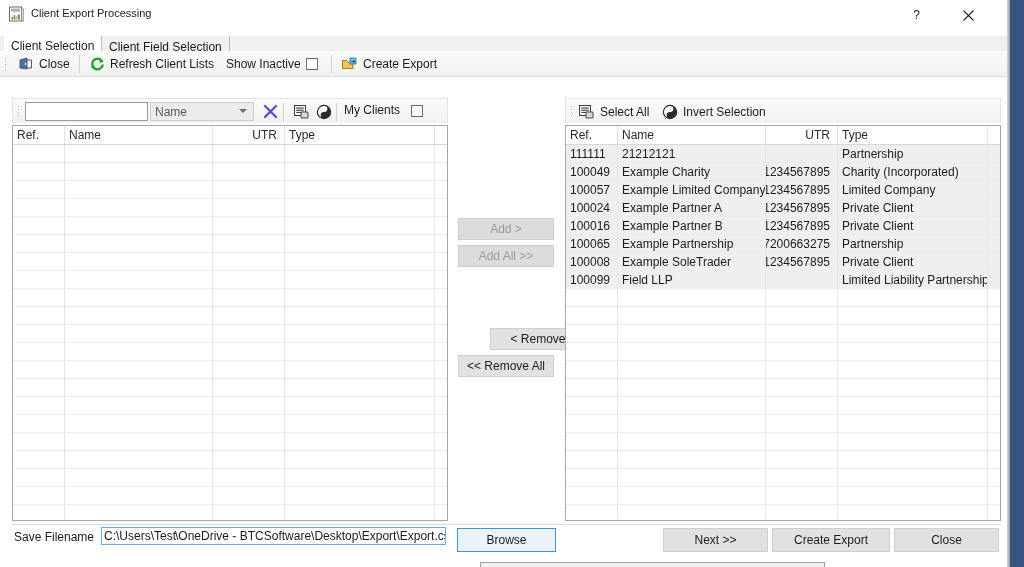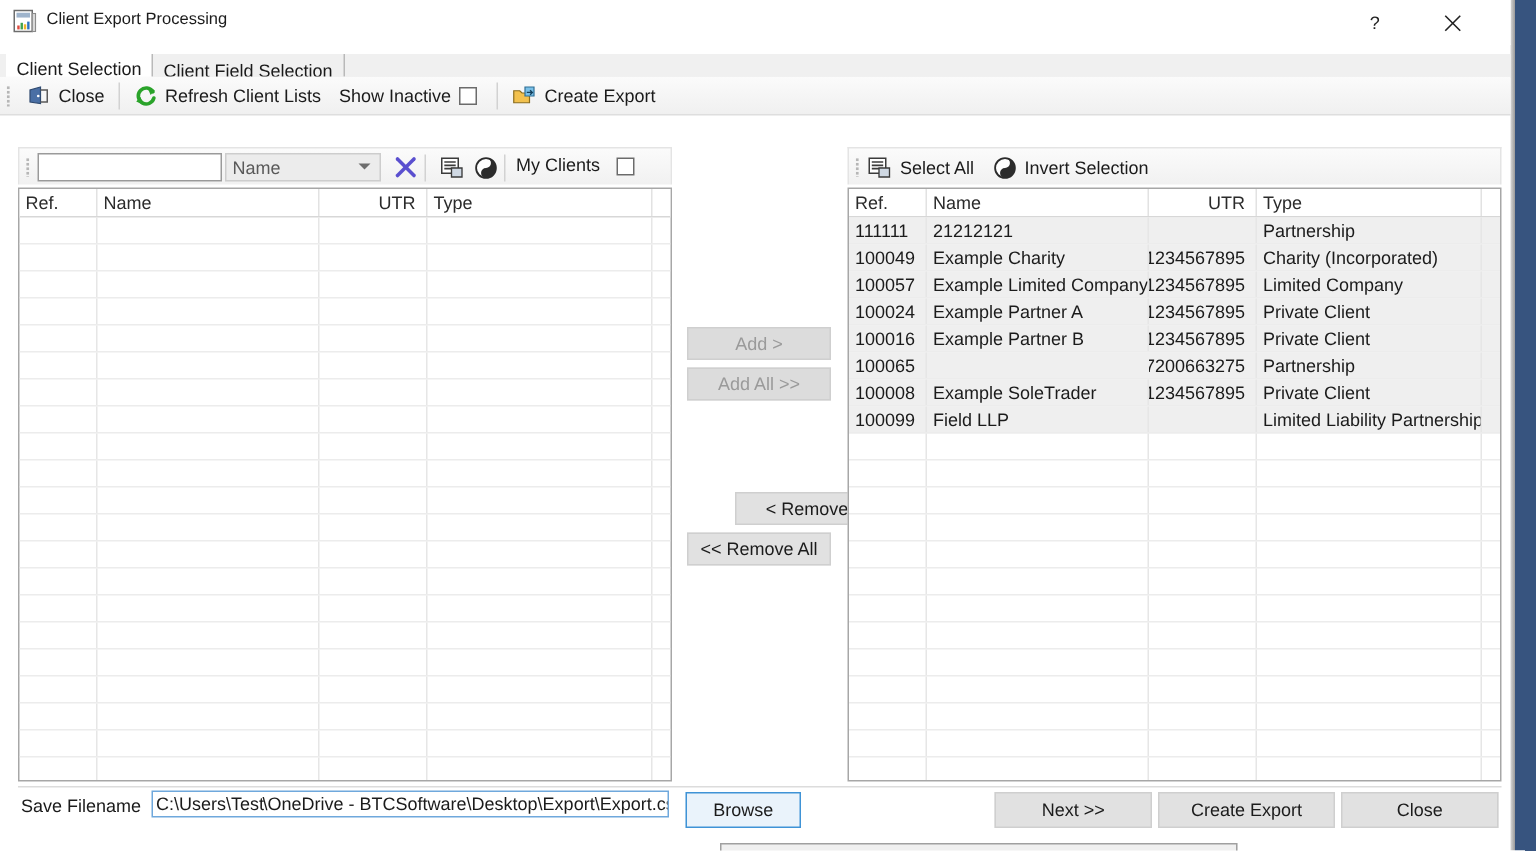--- a/index.html
+++ b/index.html
@@ -693,20 +693,21 @@
           </div>
           <div class="grow sel">
             <div class="gc col-ref">100016</div>
             <div class="gc col-name">Example Partner B</div>
             <div class="gc col-utr num">1234567895</div>
             <div class="gc col-type">Private Client</div>
             <div class="gc col-tail"></div>
           </div>
           <div class="grow sel">
             <div class="gc col-ref">100065</div>
+            <div class="gc col-name">Example Partnership</div>
             <div class="gc col-utr num">7200663275</div>
             <div class="gc col-type">Partnership</div>
             <div class="gc col-tail"></div>
           </div>
           <div class="grow sel">
             <div class="gc col-ref">100008</div>
             <div class="gc col-name">Example SoleTrader</div>
             <div class="gc col-utr num">1234567895</div>
             <div class="gc col-type">Private Client</div>
             <div class="gc col-tail"></div>
@@ -816,21 +817,21 @@
   <div class="bottom-sep"></div>
 
   <div class="savelabel">Save Filename</div>
 
   <div class="savefield">
     <span>C:\Users\Test</span>
       <span class="caret-bar"></span>
       <span>\OneDrive - BTCSoftware\Desktop\Export\Export.csv</span>
   </div>
 
-  <div class="btn focus" style="left:457px; top:528px; width:77px;">
+  <div class="btn focus" style="left:457px; top:528px; width:99px;">
     <span>Browse</span>
   </div>
 
   <div class="btn" style="left:663px; top:528px; width:105px;">
     <span>Next &gt;&gt;</span>
   </div>
 
   <div class="btn" style="left:772px; top:528px; width:118px;">
     <span>Create Export</span>
   </div>

